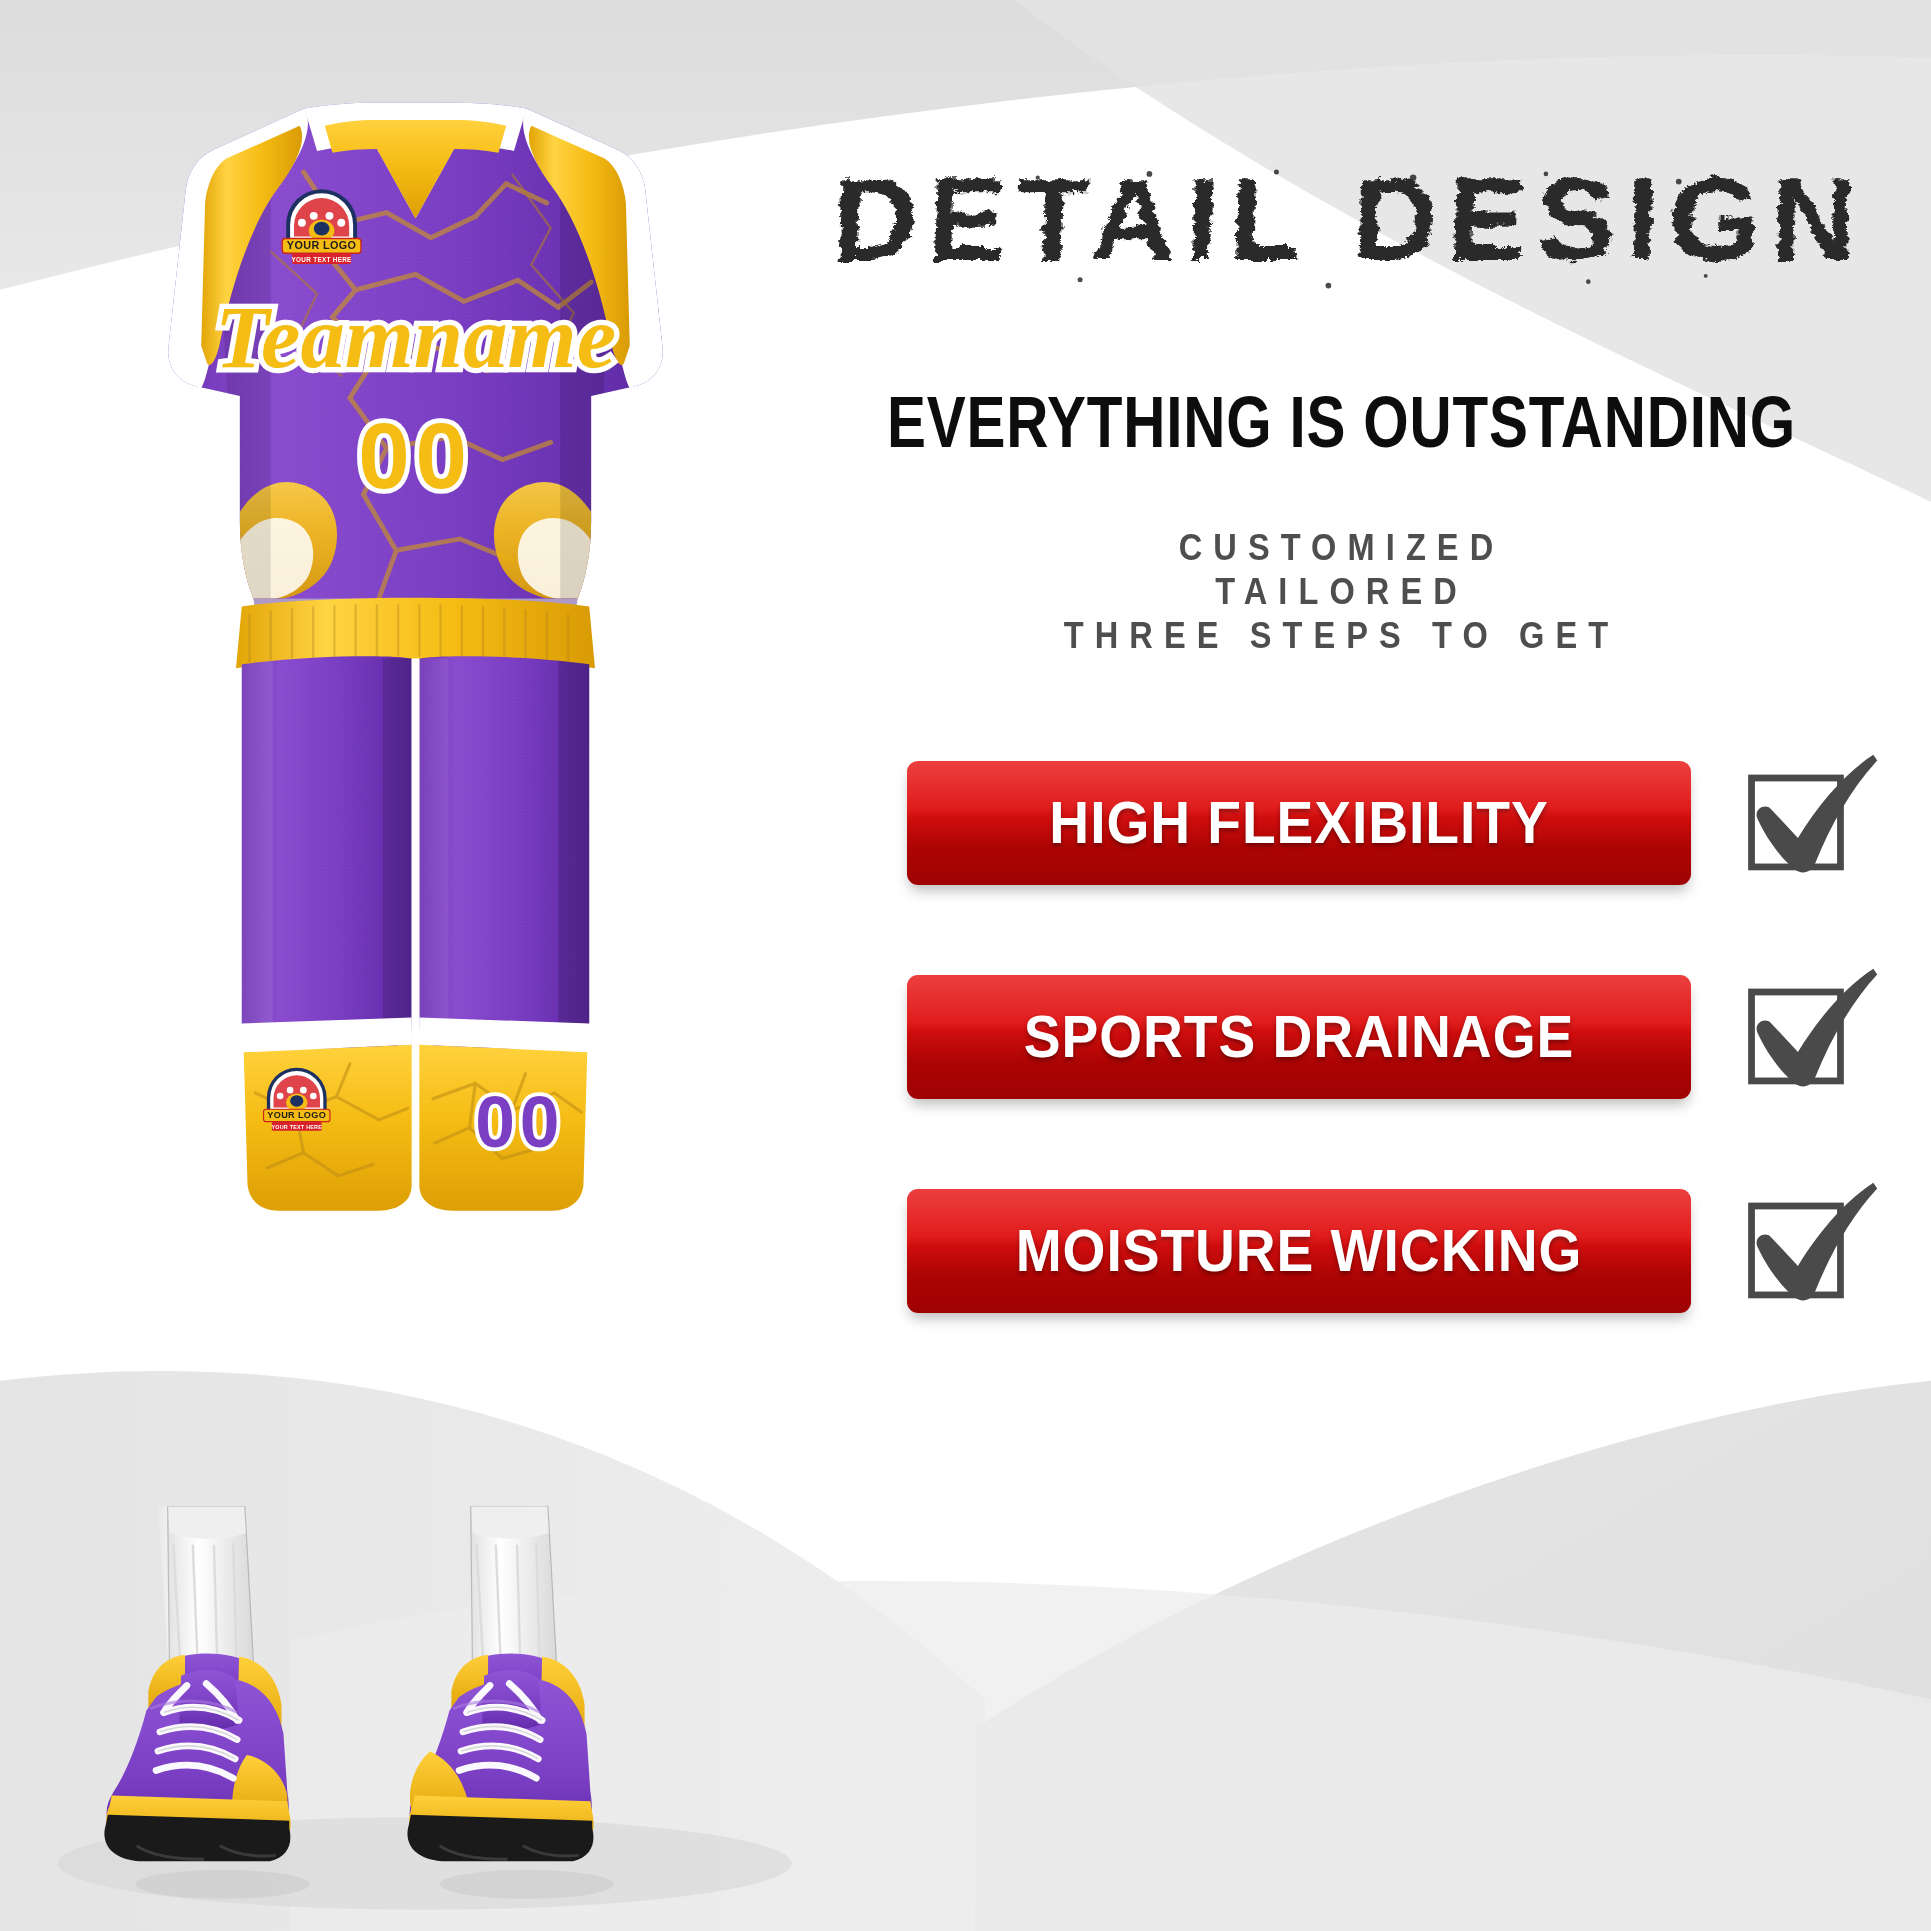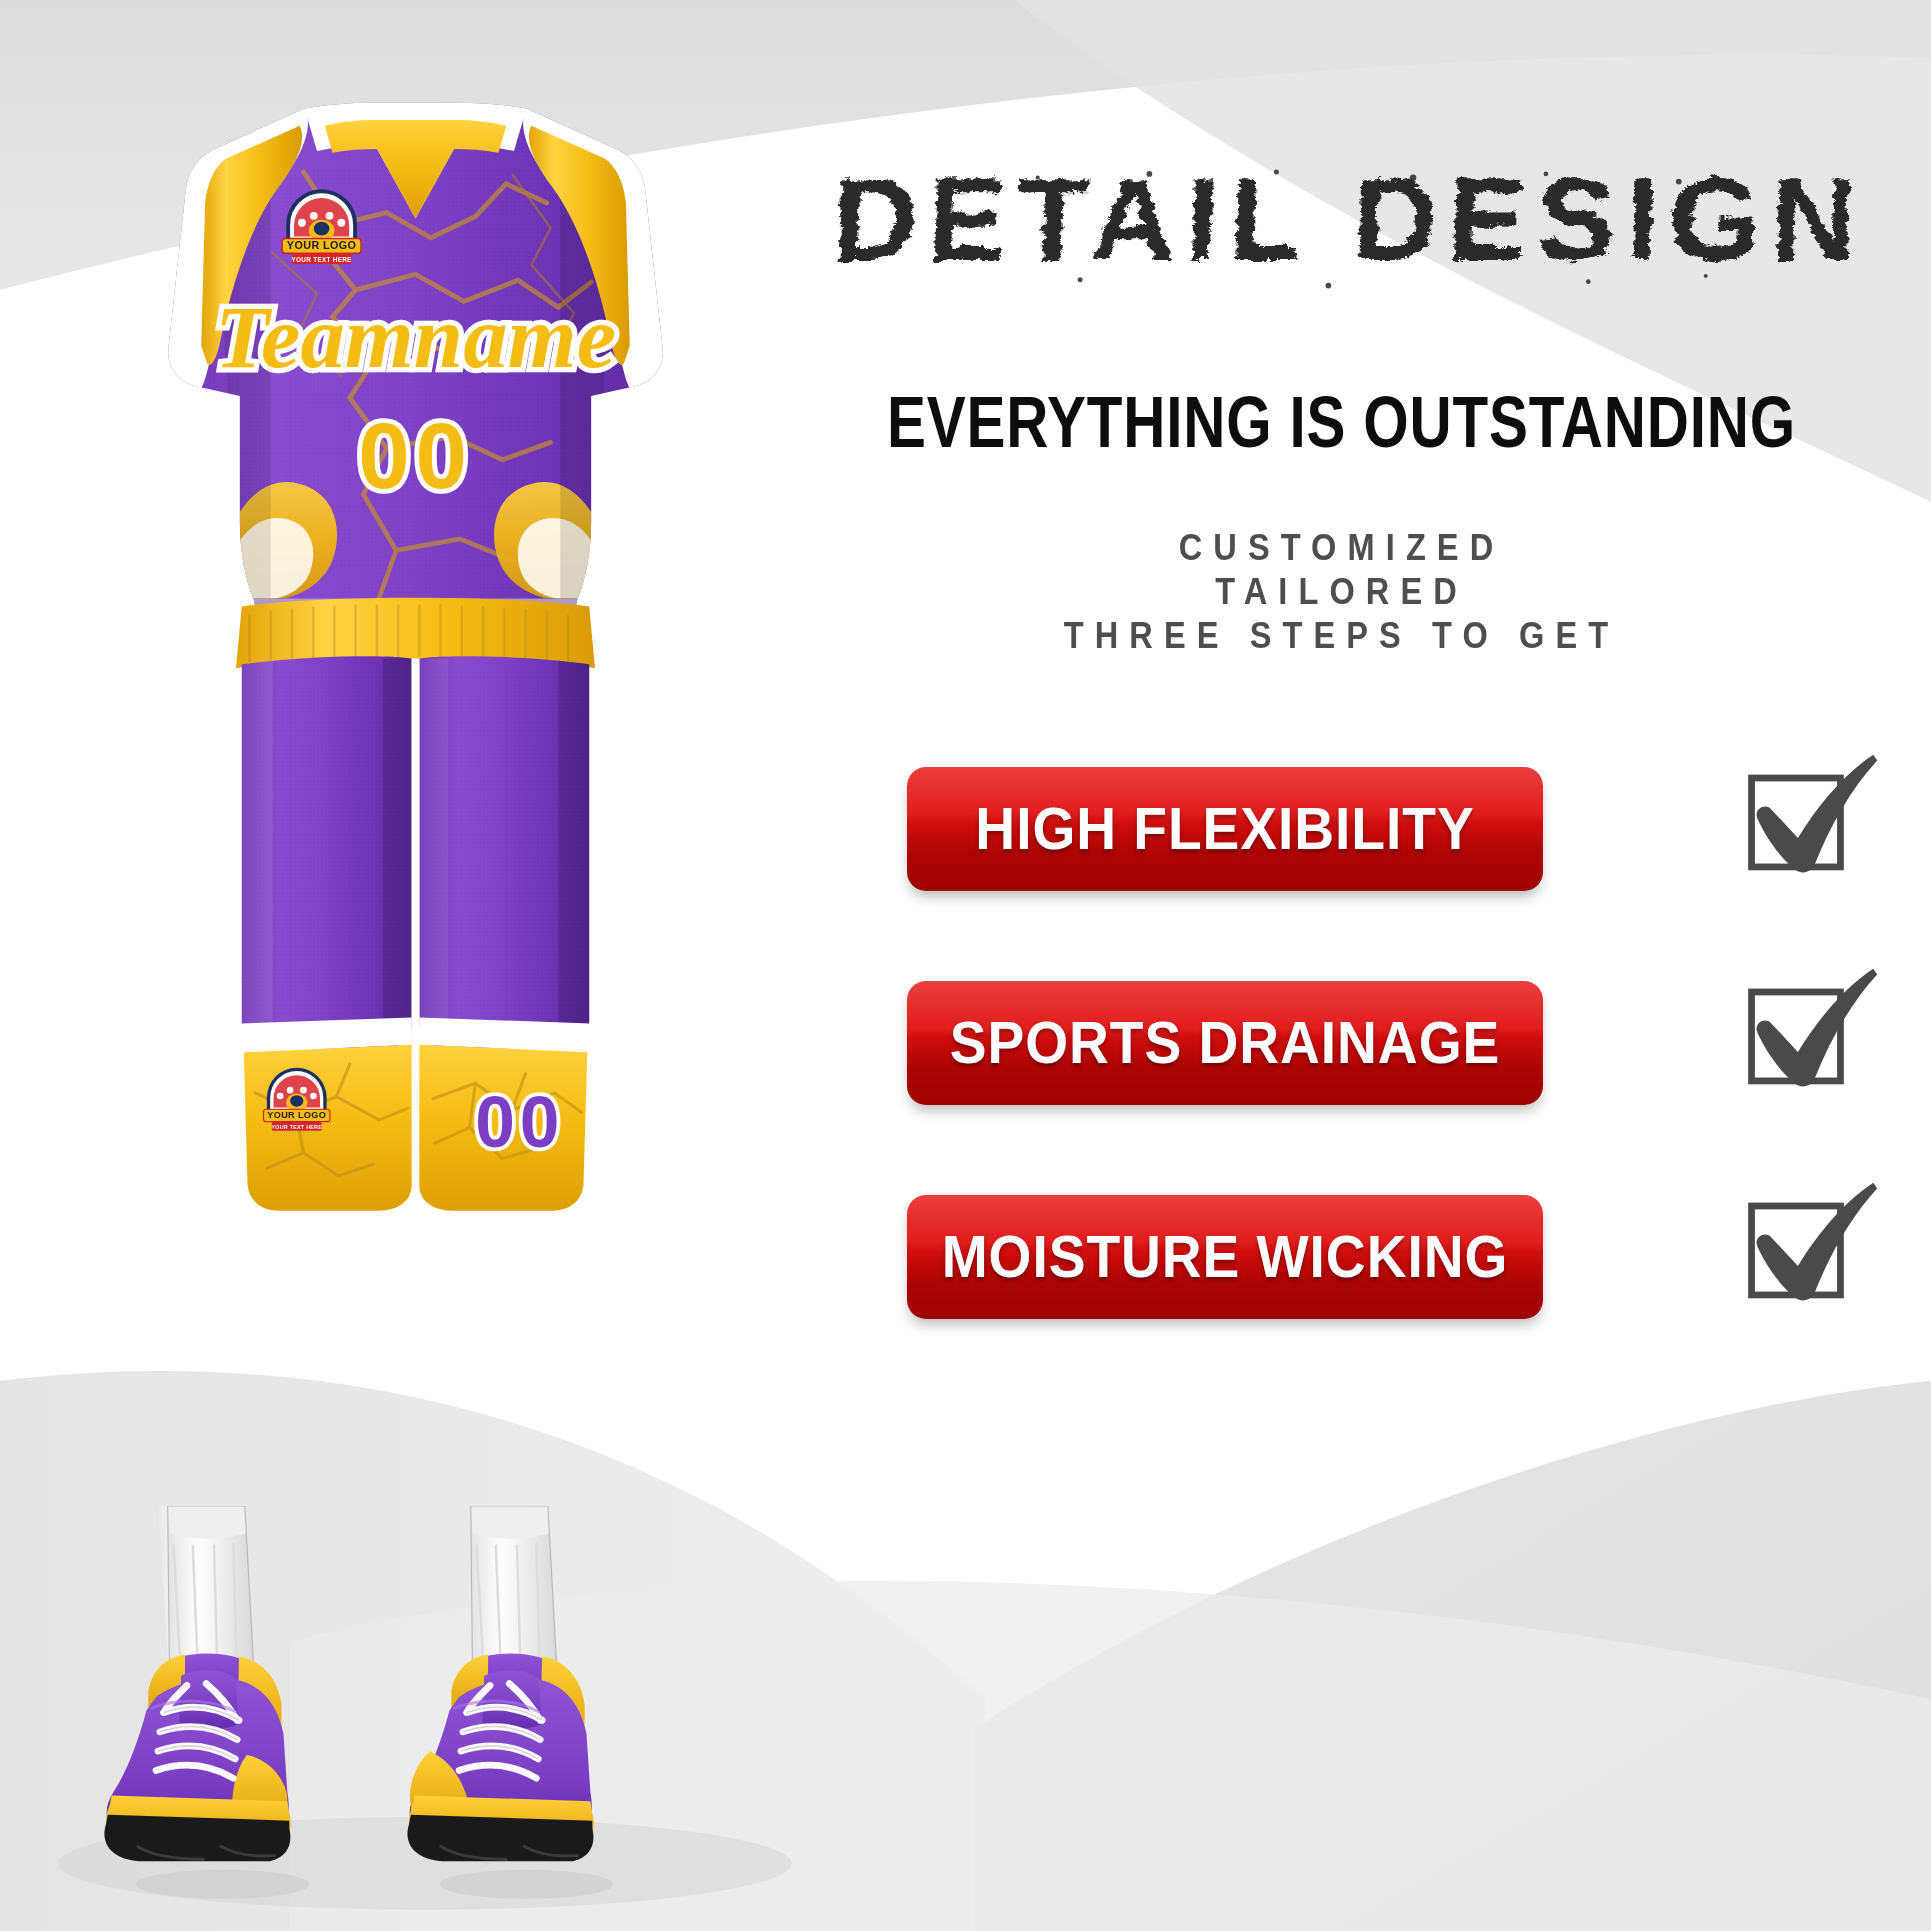--- a/index.html
+++ b/index.html
@@ -63,24 +63,24 @@
   }
 
   
   .features{position:absolute;left:0px;top:745px;width:1159px;}
   .feature-row{
     position:relative;height:214px;
   }
   .banner{
     position:absolute;
     left:135px;
-    top:22px;
-    width:636px;
+    top:16px;
+    width:784px;
     height:124px;
-    border-radius:19px;
+    border-radius:11px;
     background:linear-gradient(to bottom,
         #e8201f 0%,
         #e01717 38%,
         #cf0d0d 46%,
         #ad0404 70%,
         #9e0202 100%);
     box-shadow:0 8.7px 13.5px -3.9px rgba(0,0,0,0.28);
     overflow:hidden;
   }
   .banner::after{

